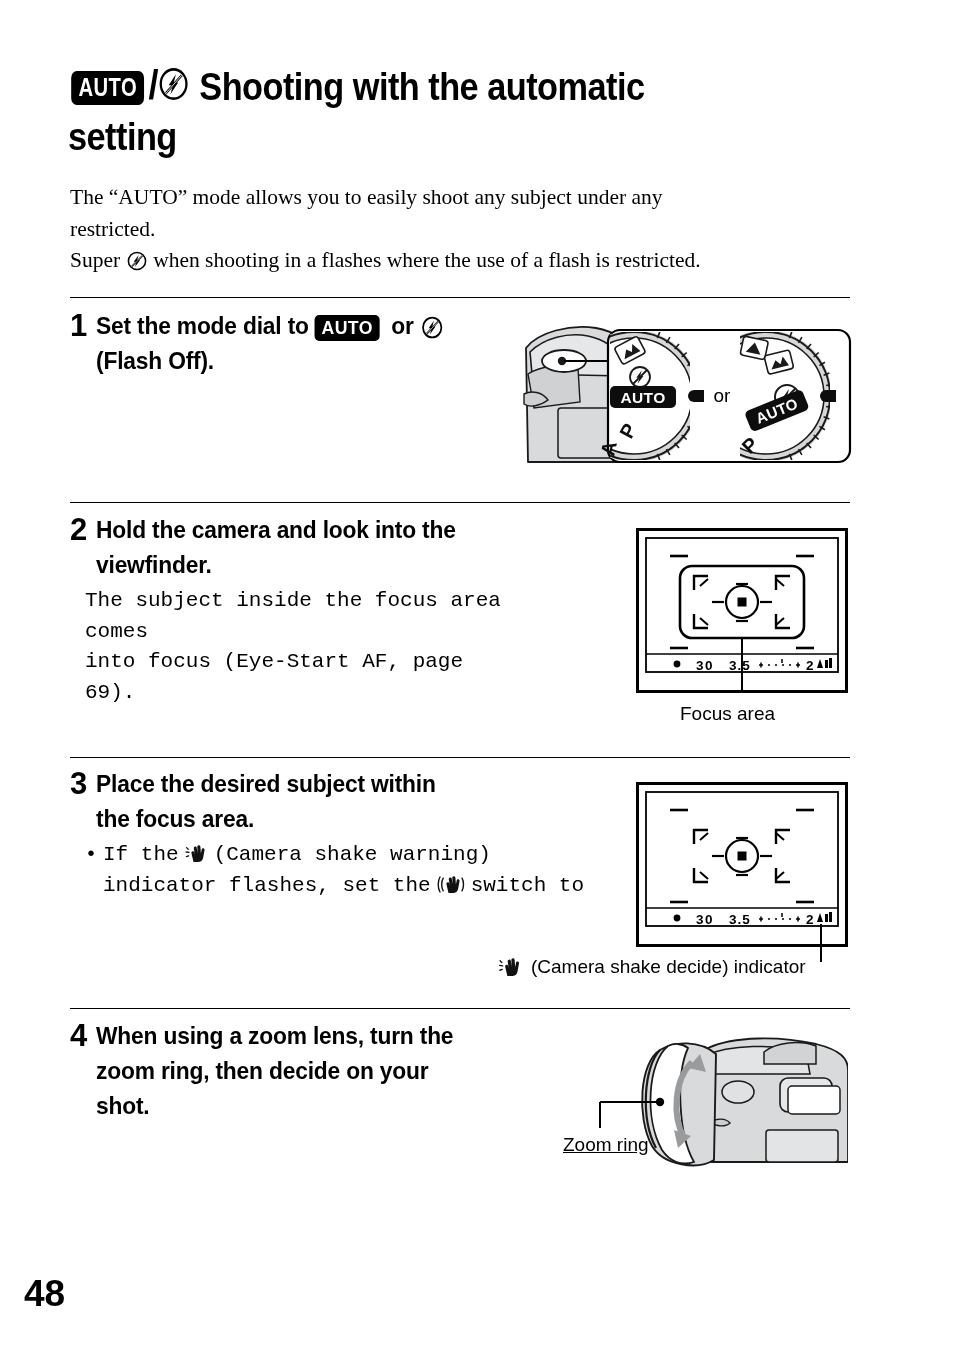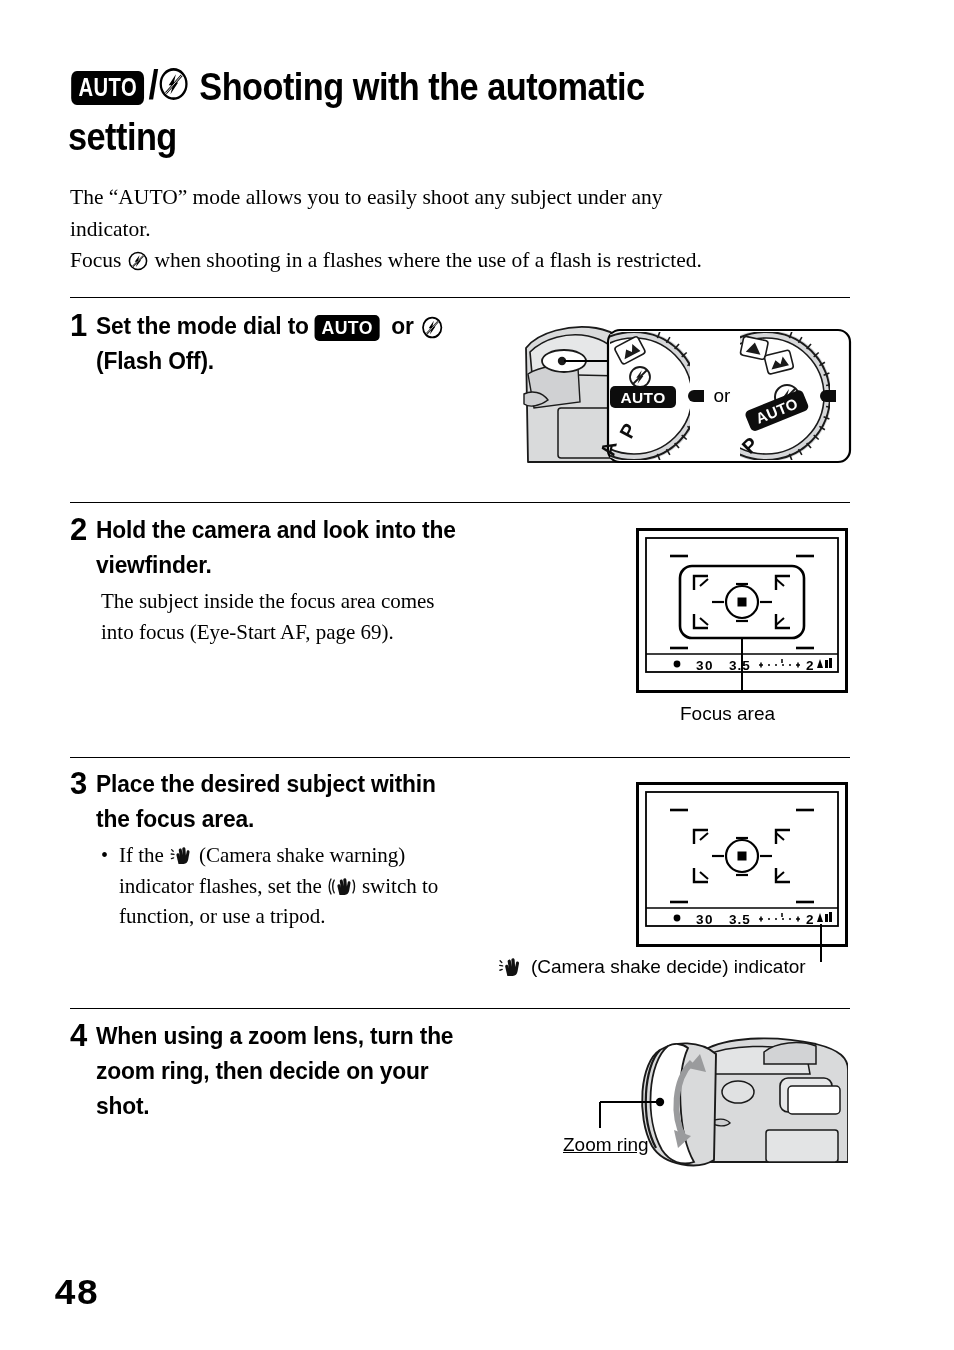--- a/index.html
+++ b/index.html
@@ -130,24 +130,24 @@
     font-family: "Liberation Sans", sans-serif;
     font-weight: bold;
     font-size: 24.5px;
     line-height: 35px;
     letter-spacing: -0.2px;
     transform: scaleX(0.93);
     transform-origin: left top;
     width: 460px;
   }
   .step-body {
-    font-family: Liberation Serif, serif;
+    font-family: Liberation Mono, monospace;
     font-size: 21px;
     line-height: 30.5px;
-    margin-left: 31px;
+    margin-left: 15px;
     margin-top: 4px;
     width: 420px;
   }
   .bullet-row {
     display: flex;
   }
   .bullet-dot {
     flex: 0 0 18px;
     font-size: 20px;
     line-height: 30.5px;
@@ -163,23 +163,23 @@
   .caption {
     font-family: "Liberation Sans", sans-serif;
     font-size: 19px;
     line-height: 24px;
     white-space: nowrap;
   }
 
   
   .page-num {
     position: absolute;
-    left: 54px;
+    left: 24px;
     top: 1272px;
-    font-family: Liberation Mono, monospace;
+    font-family: Liberation Sans, sans-serif;
     font-weight: bold;
     font-size: 37px;
     line-height: 44px;
   }
 
   .nowrap { white-space: nowrap; }
 </style>
 </head>
 <body>
 
@@ -196,23 +196,23 @@
         </svg>
       </span><span class="title-text" style="margin-left:12px;">Shooting with the automatic</span>
     </div>
     <div class="title-line">
       <span class="title-text">setting</span>
     </div>
   </div>
 
   <div class="intro">
     <div class="ln">The “AUTO” mode allows you to easily shoot any subject under any</div>
-    <div class="ln">indicator.</div>
+    <div class="ln">restricted.</div>
     <div class="ln">
-      <span>Focus</span><span class="flash-off" style="width:20px;height:20px;vertical-align:-4px;margin:0 6px 0 7px;">
+      <span>Super</span><span class="flash-off" style="width:20px;height:20px;vertical-align:-4px;margin:0 6px 0 7px;">
         <svg viewBox="0 0 34 34" width="20" height="20" aria-hidden="true">
           <circle cx="17" cy="17" r="14.6" fill="none" stroke="#000" stroke-width="2.6"></circle>
           <path d="M19.6 7.2 L11.4 18.2 L16.2 18.2 L13.4 27.2 L22.2 15.6 L17.3 15.6 Z" fill="#000"></path>
           <line x1="8.3" y1="26.2" x2="26.2" y2="8.3" stroke="#000" stroke-width="2.6"></line>
           <line x1="8.3" y1="26.2" x2="26.2" y2="8.3" stroke="#fff" stroke-width="0.9"></line>
         </svg>
       </span><span>when shooting in a flashes where the use of a flash is restricted.</span>
     </div>
   </div>
 
@@ -482,21 +482,20 @@
               <svg width="28" height="19" viewBox="0 0 28 19" aria-hidden="true">
                 <path d="M11.5 18 L9.5 9.5 C9.2 8.2 9.8 7.4 10.7 7.3 C11.5 7.2 12.1 7.7 12.3 8.6 L12.9 11 L11.8 4.6 C11.6 3.4 12.2 2.6 13.1 2.5 C13.9 2.4 14.6 2.9 14.8 3.9 L15.7 9.3 L15.3 3 C15.3 1.9 15.9 1.2 16.8 1.2 C17.7 1.2 18.3 1.8 18.4 2.8 L18.9 9.6 L19.7 5.6 C19.9 4.6 20.6 4.1 21.4 4.3 C22.2 4.5 22.7 5.2 22.5 6.3 L21.2 13.6 C20.7 16.3 19.2 18 16.6 18 Z" fill="#111"></path>
                 <g stroke="#111" stroke-width="1.4" stroke-linecap="round" fill="none">
                   <path d="M6.2 3.2 C4.2 6.4 4.2 12.6 6.2 15.8"></path>
                   <path d="M3.0 2.0 C0.6 6.0 0.6 13.0 3.0 17.0"></path>
                   <path d="M25.0 3.2 C27.0 6.4 27.0 12.6 25.0 15.8"></path>
                 </g>
               </svg>
             </span><span>switch to</span>
           </span>
-          <div>function, or use a tripod.</div>
         </div>
       </div>
     </div>
   </div>
 
   <div class="figure" style="left:636px; top:782px; width:212px; height:180px;">
     <svg width="212" height="180" viewBox="0 0 212 180" aria-hidden="true">
       <rect x="1.5" y="1.5" width="209" height="162" fill="#fff" stroke="#000" stroke-width="3"></rect>
       <rect x="10" y="10" width="192" height="134" fill="#fff" stroke="#000" stroke-width="1.8"></rect>
       <g stroke="#000" stroke-width="2.6" stroke-linecap="butt">

